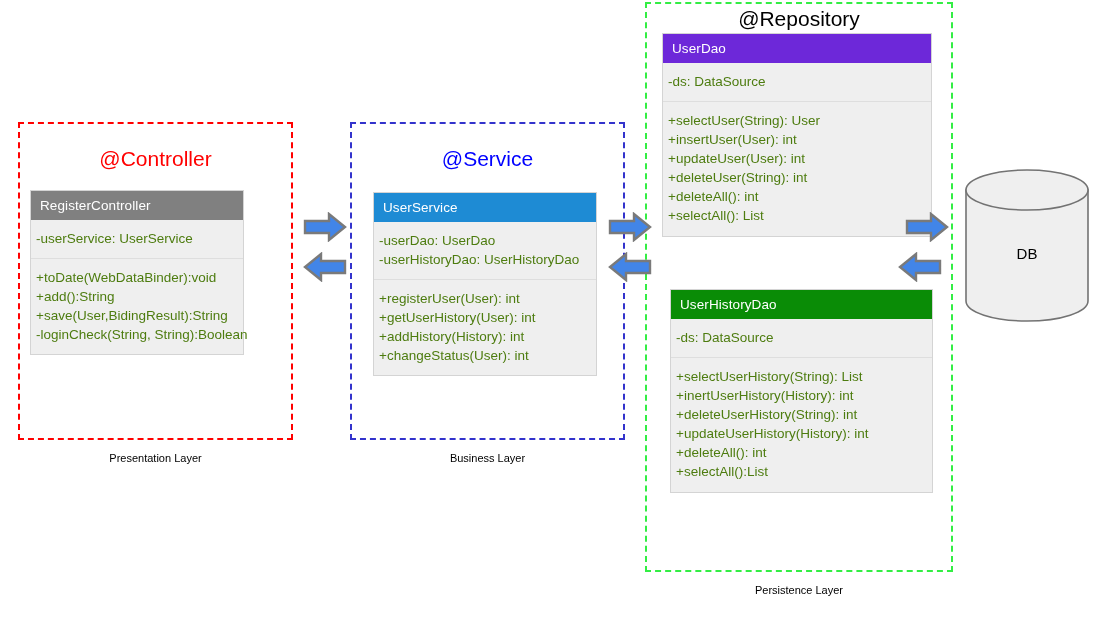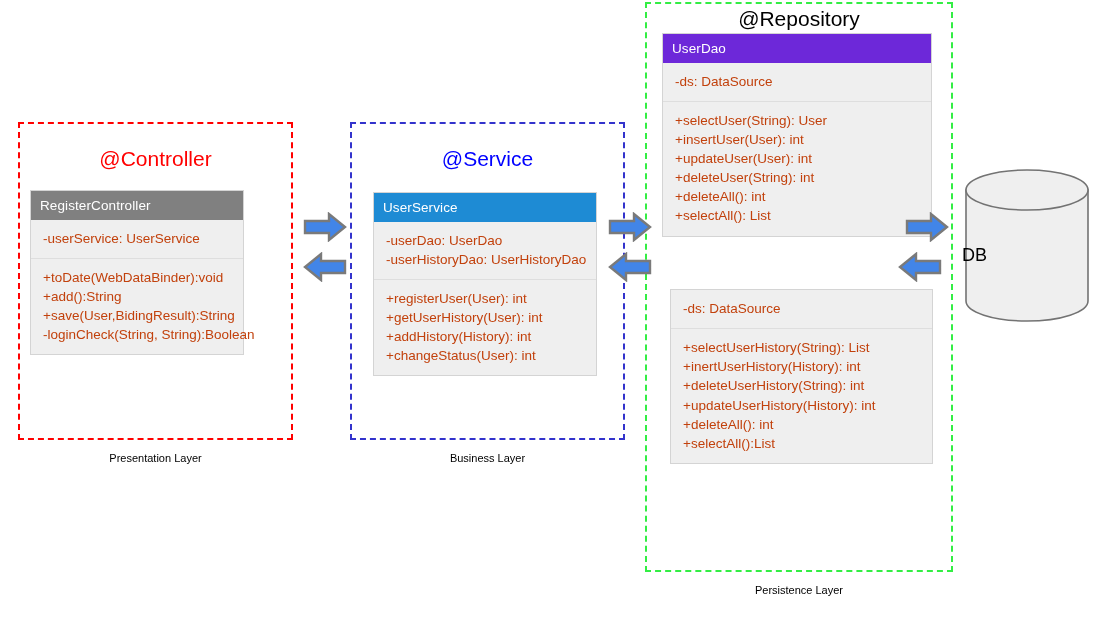--- a/index.html
+++ b/index.html
@@ -57,24 +57,24 @@
     line-height: 1.15;
     letter-spacing: 0.1px;
   }
   .uml-header.gray      { background: #808080; }
   .uml-header.blue      { background: #1e8bd4; }
   .uml-header.turquoise { background: #6d28d9; }
   .uml-header.green     { background: #0a8c06; }
 
   .uml-compartment {
     box-sizing: border-box;
-    padding: 9px 9px 10px 12px;
+    padding: 9px 9px 10px 5px;
     font-size: 13.5px;
     line-height: 1.42;
-    color: #c2410c;
+    color: #4d7c0f;
     background: #efefef;
   }
   .uml-compartment.divided {
     border-top: 1px solid #dedede;
   }
   .uml-compartment .row {
     white-space: nowrap;
   }
 
   
@@ -95,23 +95,23 @@
   }
   .block-arrow svg { display: block; width: 100%; height: 100%; }
 
   
   .db-cyl {
     position: absolute;
   }
   .db-cyl svg { display: block; }
   .db-label {
     position: absolute;
-    font-size: 18px;
+    font-size: 15px;
     color: #000000;
-    text-align: left;
+    text-align: center;
     white-space: nowrap;
   }
 </style>
 </head>
 <body>
 
 <div id="canvas">
 
   <div class="layer-box red" style="left:18px; top:122px; width:275px; height:318px;"></div>
 
@@ -165,20 +165,21 @@
       <div class="row">+selectUser(String): User</div>
       <div class="row">+insertUser(User): int</div>
       <div class="row">+updateUser(User): int</div>
       <div class="row">+deleteUser(String): int</div>
       <div class="row">+deleteAll(): int</div>
       <div class="row">+selectAll(): List</div>
     </div>
   </div>
 
   <div class="uml-class" style="left:670px; top:289px; width:263px;">
+    <div class="uml-header green">UserHistoryDao</div>
     <div class="uml-compartment">
       <div class="row">-ds: DataSource</div>
     </div>
     <div class="uml-compartment divided">
       <div class="row">+selectUserHistory(String): List</div>
       <div class="row">+inertUserHistory(History): int</div>
       <div class="row">+deleteUserHistory(String): int</div>
       <div class="row">+updateUserHistory(History): int</div>
       <div class="row">+deleteAll(): int</div>
       <div class="row">+selectAll():List</div>

